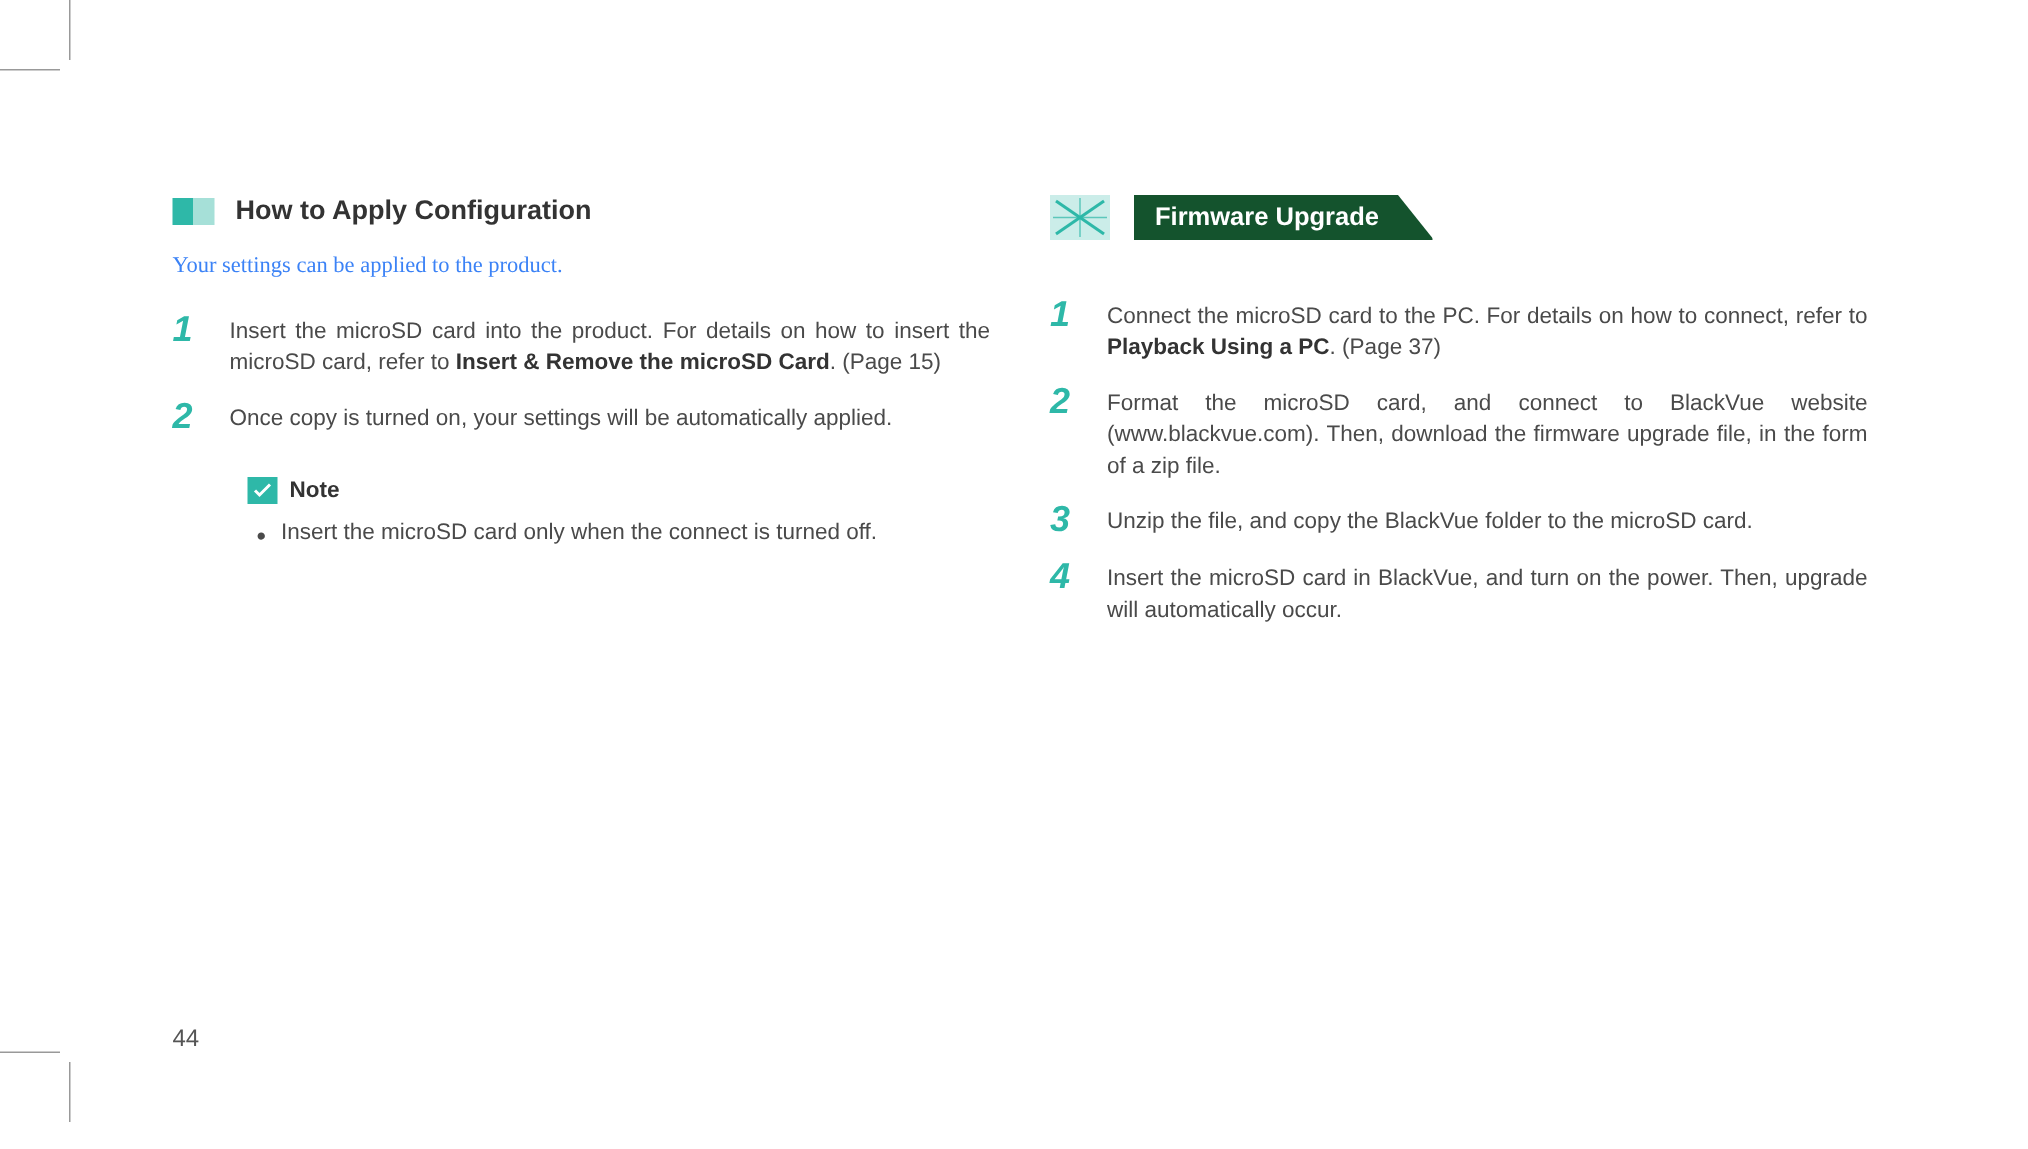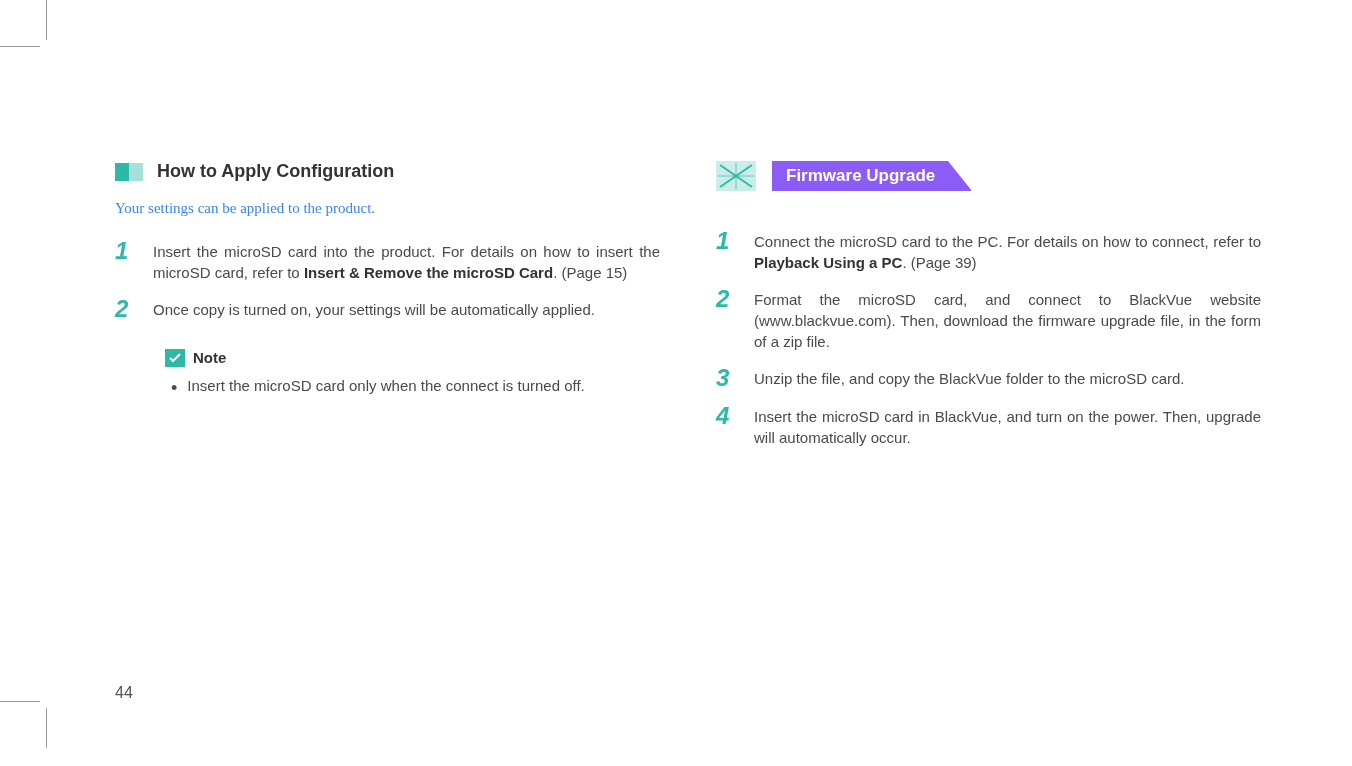--- a/index.html
+++ b/index.html
@@ -57,22 +57,21 @@
       position: absolute;
       bottom: 46px;
       left: 0;
       width: 40px;
       height: 1px;
       background: #999;
     }
     .page {
       display: flex;
       padding: 130px 50px 50px 115px;
-      gap: 16px;
-      margin-top: 31px;
+      gap: 0;
     }
     .col {
       flex: 1;
       max-width: 545px;
     }
     .col-right {
       margin-left: 40px;
     }
     
     .heading-left {
@@ -166,21 +165,21 @@
       gap: 0;
       margin-bottom: 40px;
     }
     .firmware-icon {
       width: 40px;
       height: 30px;
       margin-right: 16px;
     }
     .firmware-banner {
       position: relative;
-      background: #8b5cf6;
+      background: #14532d;
       color: #fff;
       font-size: 17px;
       font-weight: 700;
       padding: 6px 36px 6px 14px;
       height: 30px;
       display: flex;
       align-items: center;
     }
     .firmware-banner::after {
       content: '';
@@ -254,21 +253,21 @@
         <line x1="2" y1="15" x2="38" y2="15" stroke="#2eb8a8" stroke-width="1" opacity="0.7"></line>
       </svg>
       <div class="firmware-banner">
         <span>Firmware Upgrade</span>
       </div>
     </div>
 
     <div class="step">
       <div class="step-num">1</div>
       <div class="step-text">
-        <span>Connect the microSD card to the PC. For details on how to connect, refer to </span><b>Playback Using a PC</b><span>. (Page 39)</span>
+        <span>Connect the microSD card to the PC. For details on how to connect, refer to </span><b>Playback Using a PC</b><span>. (Page 37)</span>
       </div>
     </div>
     <div class="step">
       <div class="step-num">2</div>
       <div class="step-text">Format the microSD card, and connect to BlackVue website (www.blackvue.com). Then, download the firmware upgrade file, in the form of a zip file.</div>
     </div>
     <div class="step">
       <div class="step-num">3</div>
       <div class="step-text">Unzip the file, and copy the BlackVue folder to the microSD card.</div>
     </div>

